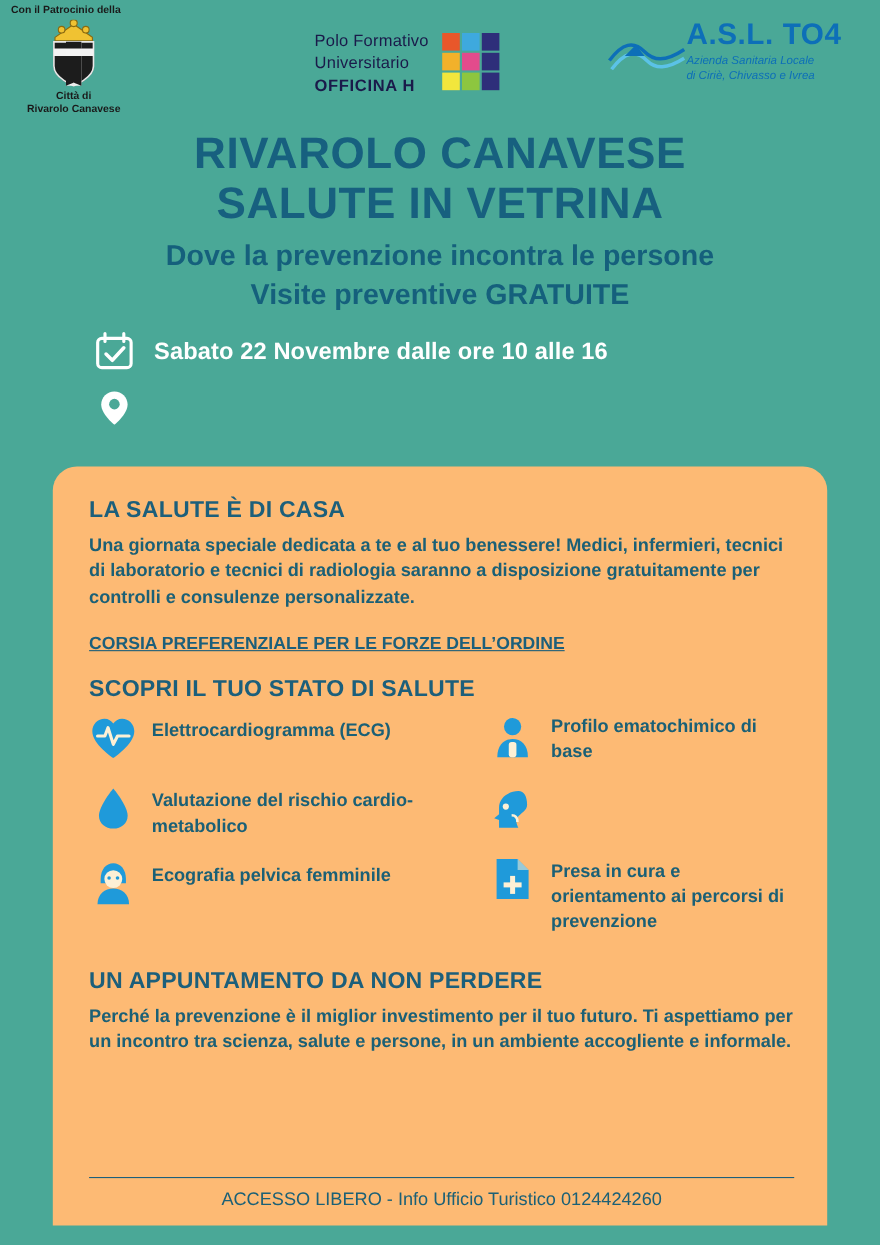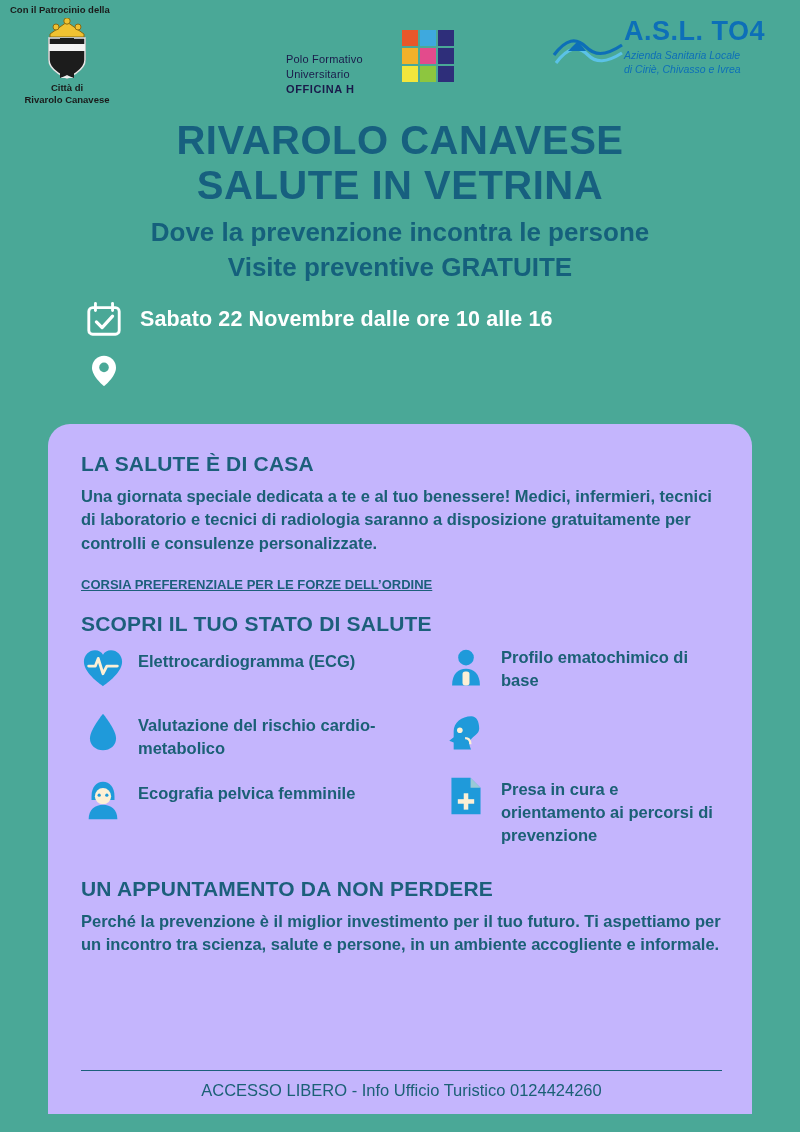--- a/index.html
+++ b/index.html
@@ -41,22 +41,22 @@
   .patrocinio .pat-bot {
     font-size: 9.5px;
     font-weight: bold;
     color: #1a1a1a;
     line-height: 1.25;
   }
 
   .polo {
     position: absolute;
     left: 286px;
-    top: 52px;
-    font-size: 11px;
+    top: 28px;
+    font-size: 15px;
     color: #1a1a4a;
     line-height: 1.35;
     letter-spacing: .2px;
   }
   .polo .b { font-weight: bold; letter-spacing: .6px; }
 
   .squares {
     position: absolute;
     left: 402px;
     top: 30px;
@@ -127,39 +127,39 @@
     letter-spacing: .1px;
   }
 
   
   .card {
     position: absolute;
     left: 48px;
     top: 424px;
     width: 704px;
     height: 690px;
-    background: #c4b5fd;
+    background: #fdba74;
     border-radius: 22px 22px 0 0;
     padding: 28px 30px 0 33px;
   }
   .h-sec {
     font-size: 21px;
     font-weight: bold;
     color: #1c5f7b;
     letter-spacing: .2px;
   }
   .p-body {
     font-size: 16.5px;
     font-weight: bold;
     color: #1b6076;
     line-height: 1.42;
     margin-top: 9px;
   }
   .corsia {
-    font-size: 13px;
+    font-size: 16px;
     font-weight: bold;
     color: #1c5f7b;
     text-decoration: underline;
     margin-top: 22px;
   }
   .h-sec2 { margin-top: 20px; }
 
   
   .grid {
     display: grid;

